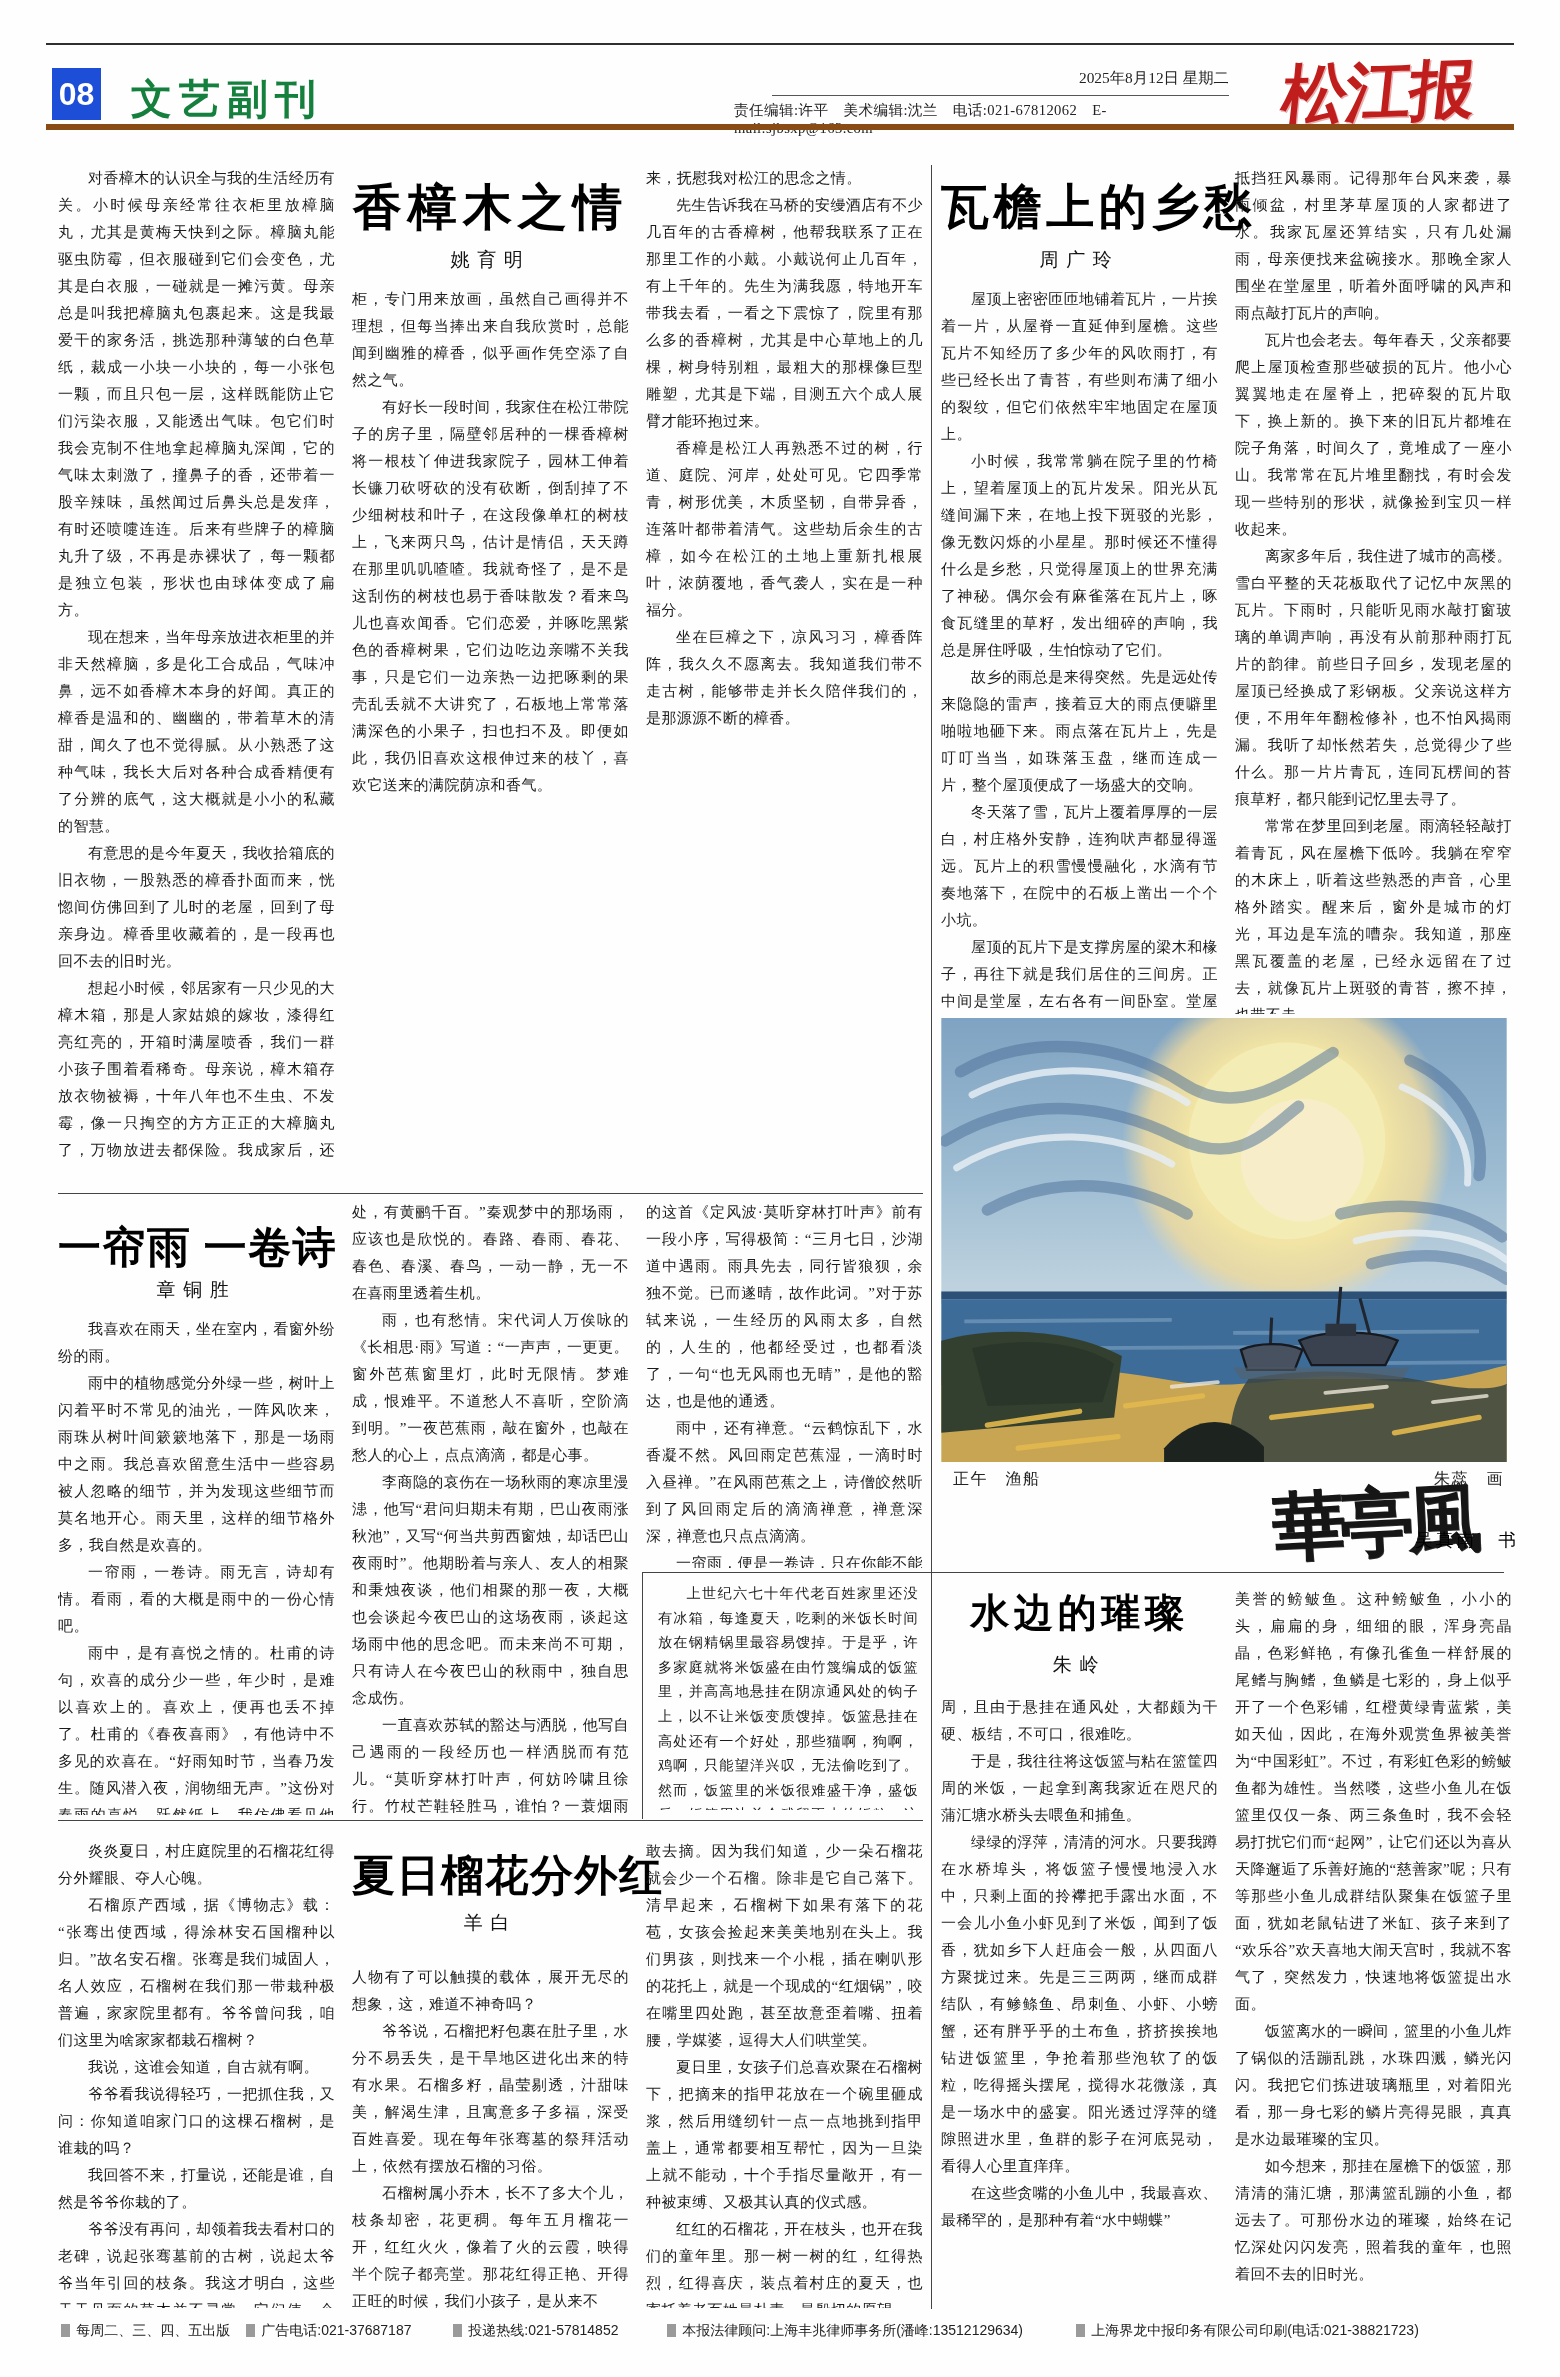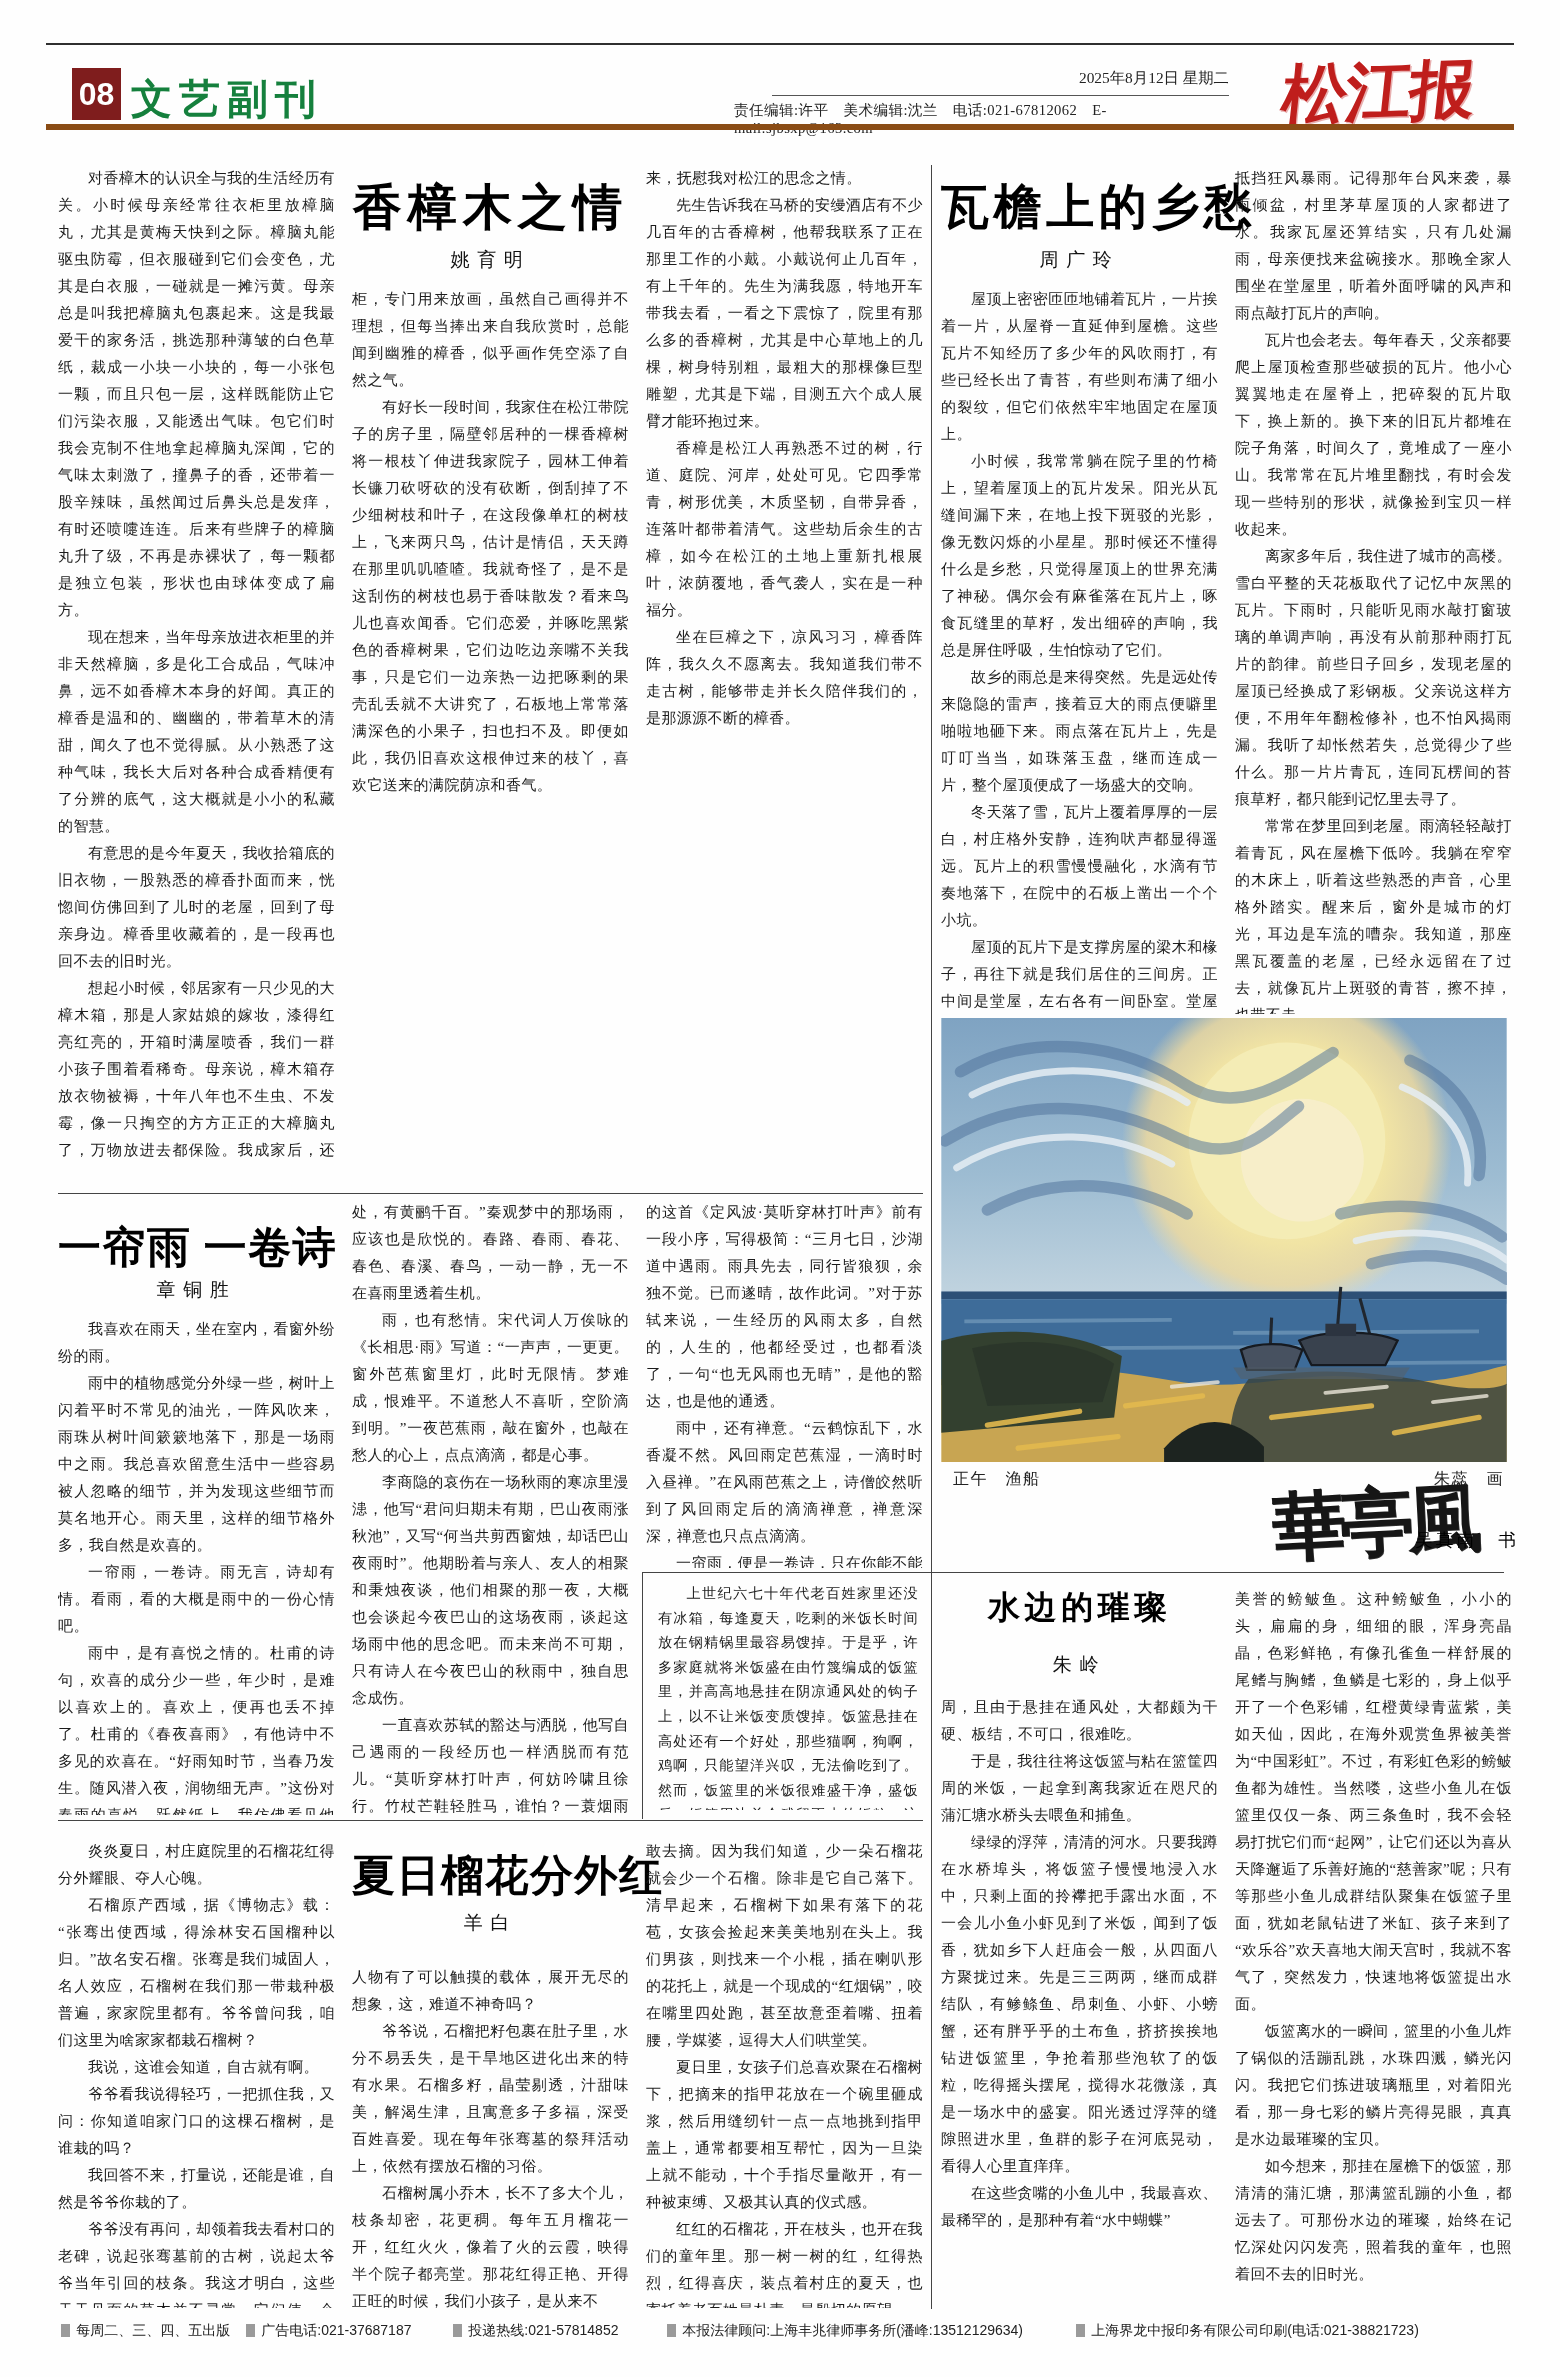--- a/index.html
+++ b/index.html
@@ -7,21 +7,21 @@
         font-family:"Liberation Serif","DejaVu Serif",serif;color:#1b1b1b;}
   .abs{position:absolute;}
   .rule{position:absolute;background:#2f2f2f;}
   .col{position:absolute;width:277px;font-size:15px;line-height:27px;text-align:justify;
        overflow:hidden;letter-spacing:0.4px;}
   .para{margin:0;text-indent:2em;}
   .para.flush{text-indent:0;}
   .atitle{position:absolute;font-weight:700;color:#000;text-align:center;white-space:nowrap;}
   .author{position:absolute;text-align:center;font-size:19px;letter-spacing:7.7px;color:#111;}
   
-  .pagenum{position:absolute;left:72px;top:68px;width:49px;height:52px;background:#7f1d1d;
+  .pagenum{position:absolute;left:52px;top:68px;width:49px;height:52px;background:#1d4ed8;
            color:#fff;font-size:32px;font-weight:700;text-align:center;line-height:52px;
            font-family:"Liberation Sans","DejaVu Sans",sans-serif;}
   .sectionname{position:absolute;left:131px;top:72px;font-size:41px;font-weight:700;color:#15803d;
            letter-spacing:7px;}
   .dateline{position:absolute;left:768px;top:68px;width:461px;text-align:right;font-size:15.4px;color:#222;}
   .editorline{position:absolute;left:734px;top:101px;width:507px;font-size:14.6px;color:#222;letter-spacing:0.4px;}
   .masthead{position:absolute;left:1251px;top:48px;width:254px;text-align:center;font-size:65px;
            font-weight:900;color:#bf1e1c;transform:skewX(-8deg) rotate(-2deg);letter-spacing:-1.5px;
            text-shadow:1.5px 1.5px 0 rgba(191,30,28,.35);}
   .brownbar{position:absolute;left:46px;top:124px;width:1468px;height:6.1px;background:#8a4c15;}
@@ -186,21 +186,21 @@
   <div class="col" style="left:646px;top:1199px;height:369px;">
       <p class="para flush">的这首《定风波·莫听穿林打叶声》前有一段小序，写得极简：“三月七日，沙湖道中遇雨。雨具先去，同行皆狼狈，余独不觉。已而遂晴，故作此词。”对于苏轼来说，一生经历的风雨太多，自然的，人生的，他都经受过，也都看淡了，一句“也无风雨也无晴”，是他的豁达，也是他的通透。</p>
       <p class="para">雨中，还有禅意。“云鹤惊乱下，水香凝不然。风回雨定芭蕉湿，一滴时时入昼禅。”在风雨芭蕉之上，诗僧皎然听到了风回雨定后的滴滴禅意，禅意深深，禅意也只点点滴滴。</p>
       <p class="para">一帘雨，便是一卷诗，只在你能不能读懂，能不能看见。</p>
     </div>
 
   <div class="introbox">
       <p class="para">上世纪六七十年代老百姓家里还没有冰箱，每逢夏天，吃剩的米饭长时间放在钢精锅里最容易馊掉。于是乎，许多家庭就将米饭盛在由竹篾编成的饭篮里，并高高地悬挂在阴凉通风处的钩子上，以不让米饭变质馊掉。饭篮悬挂在高处还有一个好处，那些猫啊，狗啊，鸡啊，只能望洋兴叹，无法偷吃到了。然而，饭篮里的米饭很难盛干净，盛饭后，饭篮周边总会残留不少的饭粒，这些饭粒粘在篮筐四</p>
     </div>
 
-  <div class="atitle" style="left:941px;top:1586px;width:277px;font-size:32px;letter-spacing:4.6px;">水边的璀璨</div>
+  <div class="atitle" style="left:941px;top:1586px;width:277px;font-size:39px;letter-spacing:4.6px;">水边的璀璨</div>
   <div class="author" style="left:941px;top:1652px;width:277px;">朱岭</div>
   <div class="col" style="left:941px;top:1694px;height:615px;">
       <p class="para flush">周，且由于悬挂在通风处，大都颇为干硬、板结，不可口，很难吃。</p>
       <p class="para">于是，我往往将这饭篮与粘在篮筐四周的米饭，一起拿到离我家近在咫尺的蒲汇塘水桥头去喂鱼和捕鱼。</p>
       <p class="para">绿绿的浮萍，清清的河水。只要我蹲在水桥埠头，将饭篮子慢慢地浸入水中，只剩上面的拎襻把手露出水面，不一会儿小鱼小虾见到了米饭，闻到了饭香，犹如乡下人赶庙会一般，从四面八方聚拢过来。先是三三两两，继而成群结队，有鲹鲦鱼、昂刺鱼、小虾、小螃蟹，还有胖乎乎的土布鱼，挤挤挨挨地钻进饭篮里，争抢着那些泡软了的饭粒，吃得摇头摆尾，搅得水花微漾，真是一场水中的盛宴。阳光透过浮萍的缝隙照进水里，鱼群的影子在河底晃动，看得人心里直痒痒。</p>
       <p class="para">在这些贪嘴的小鱼儿中，我最喜欢、最稀罕的，是那种有着“水中蝴蝶”</p>
     </div>
   <div class="col" style="left:1235px;top:1586px;height:722px;">
       <p class="para flush">美誉的鳑鲏鱼。这种鳑鲏鱼，小小的头，扁扁的身，细细的眼，浑身亮晶晶，色彩鲜艳，有像孔雀鱼一样舒展的尾鳍与胸鳍，鱼鳞是七彩的，身上似乎开了一个色彩铺，红橙黄绿青蓝紫，美如天仙，因此，在海外观赏鱼界被美誉为“中国彩虹”。不过，有彩虹色彩的鳑鲏鱼都为雄性。当然喽，这些小鱼儿在饭篮里仅仅一条、两三条鱼时，我不会轻易打扰它们而“起网”，让它们还以为喜从天降邂逅了乐善好施的“慈善家”呢；只有等那些小鱼儿成群结队聚集在饭篮子里面，犹如老鼠钻进了米缸、孩子来到了“欢乐谷”欢天喜地大闹天宫时，我就不客气了，突然发力，快速地将饭篮提出水面。</p>
       <p class="para">饭篮离水的一瞬间，篮里的小鱼儿炸了锅似的活蹦乱跳，水珠四溅，鳞光闪闪。我把它们拣进玻璃瓶里，对着阳光看，那一身七彩的鳞片亮得晃眼，真真是水边最璀璨的宝贝。</p>

